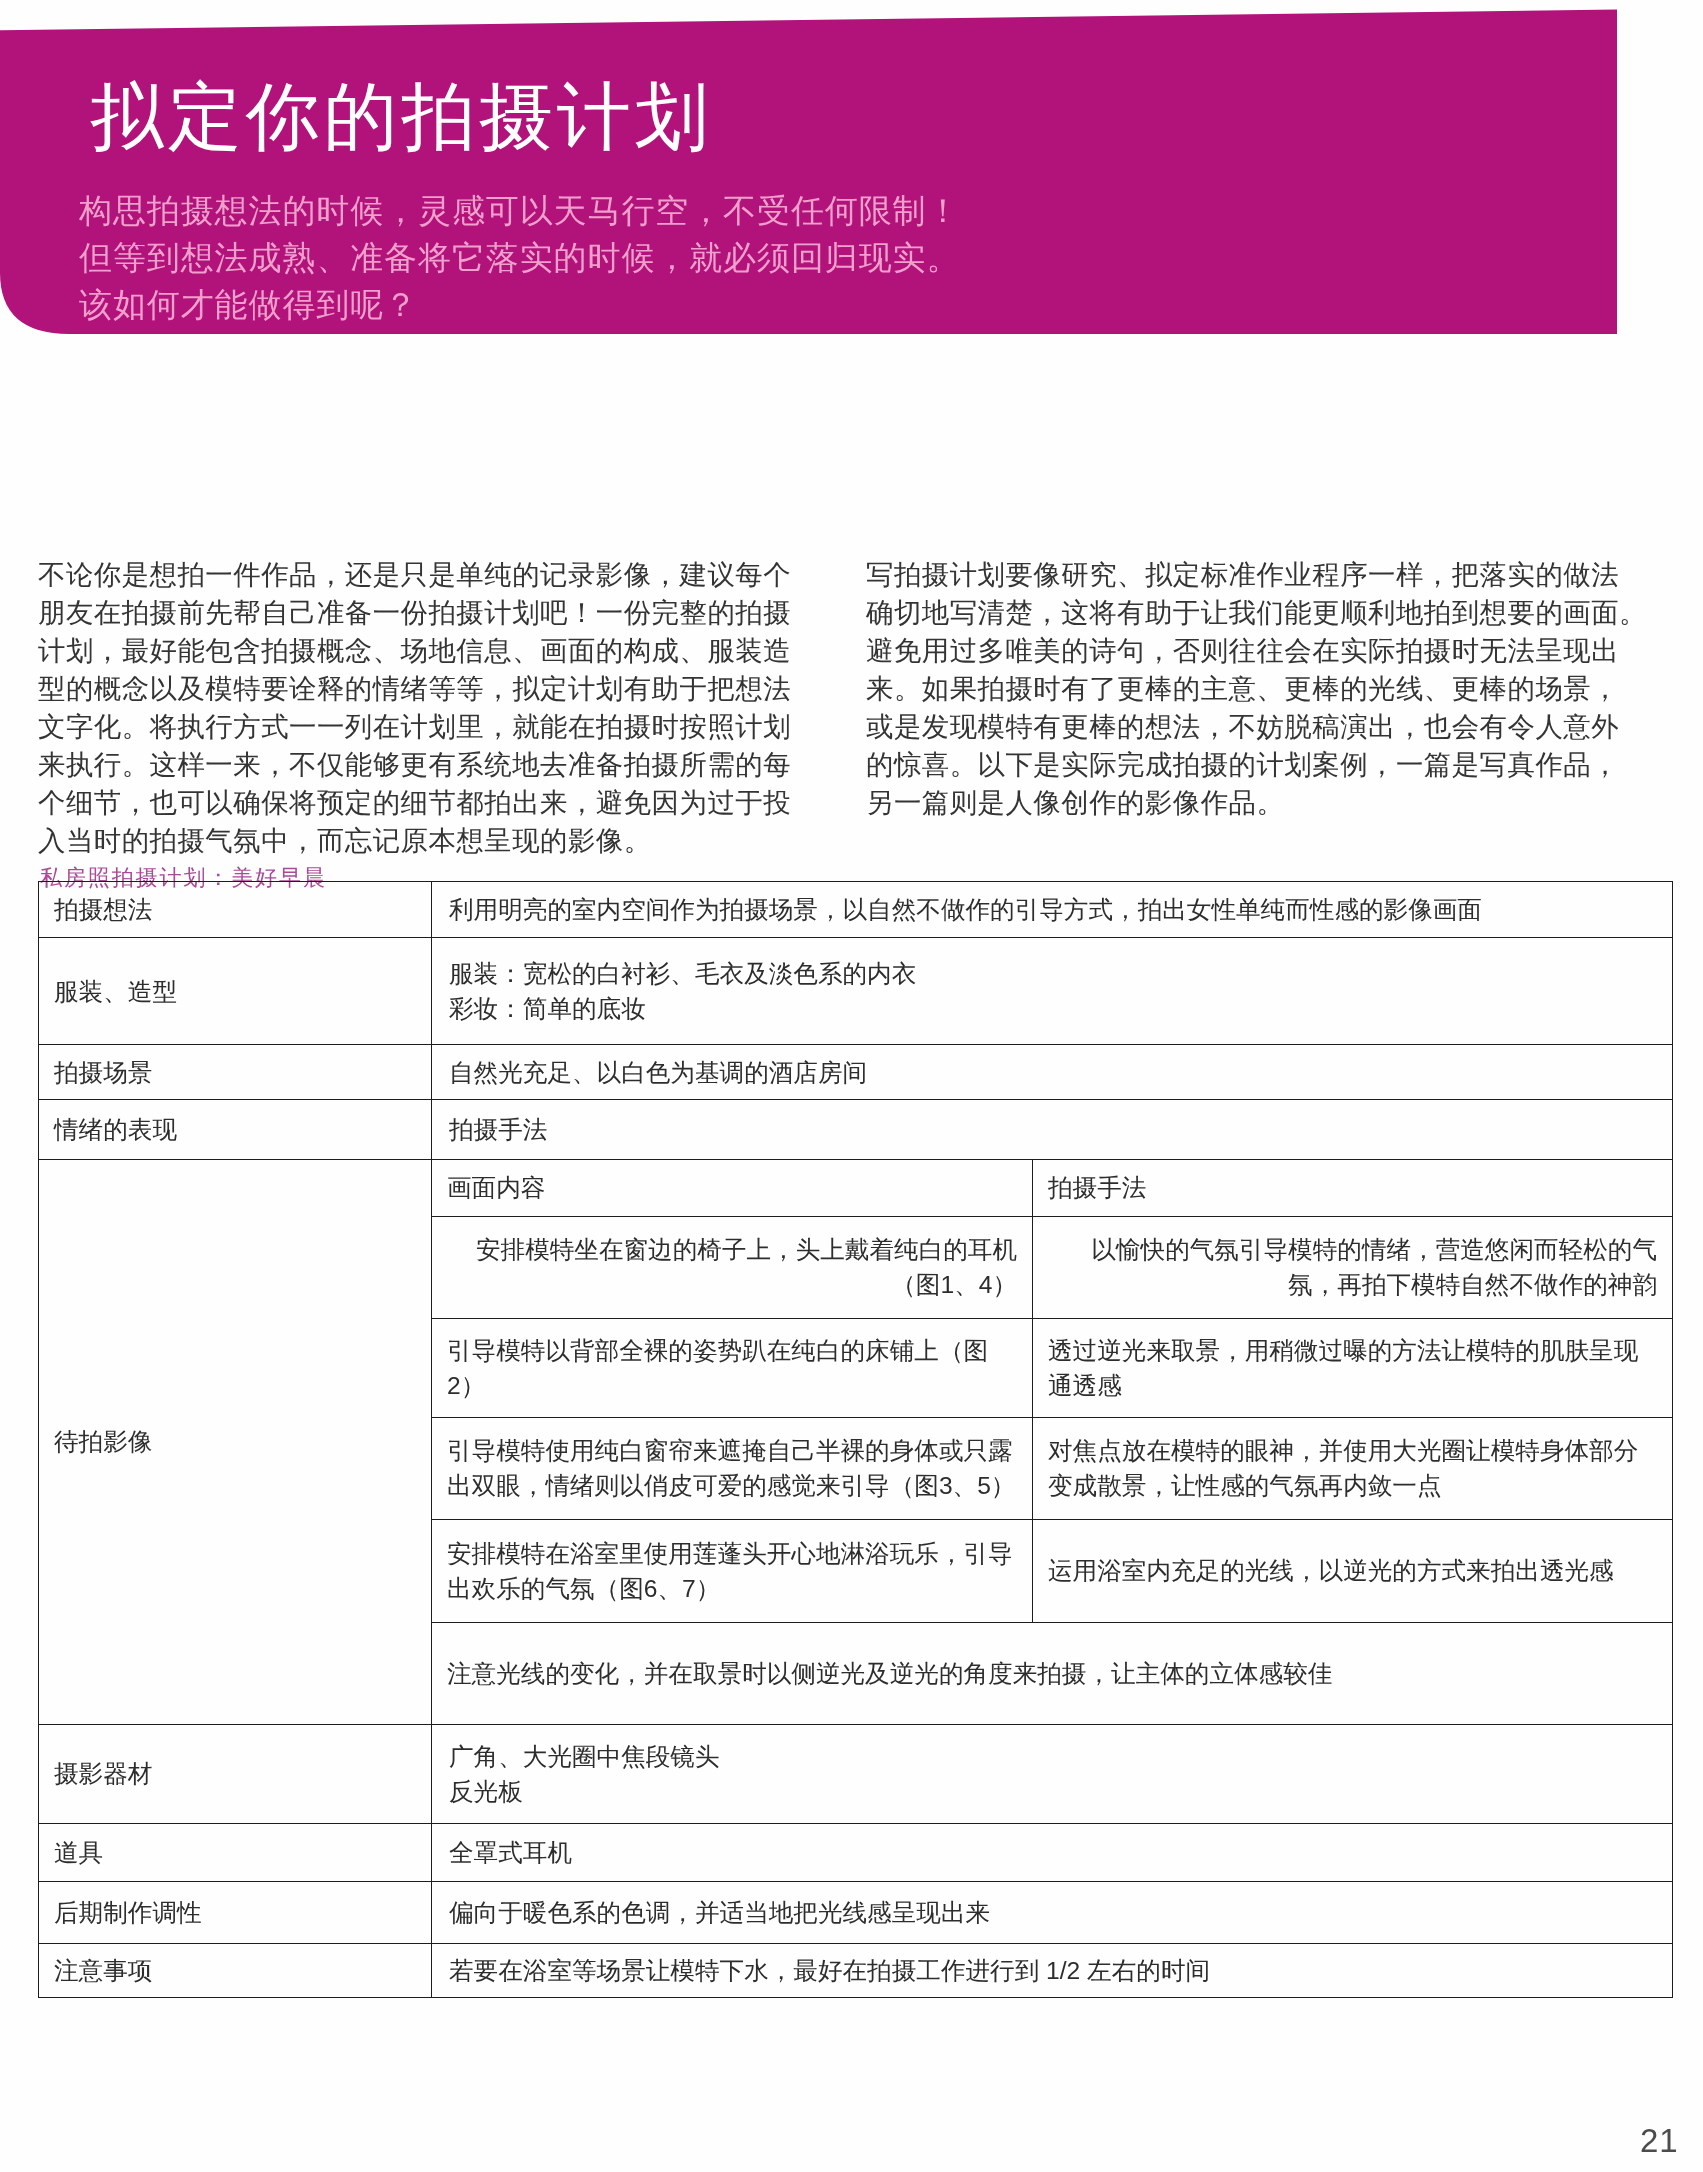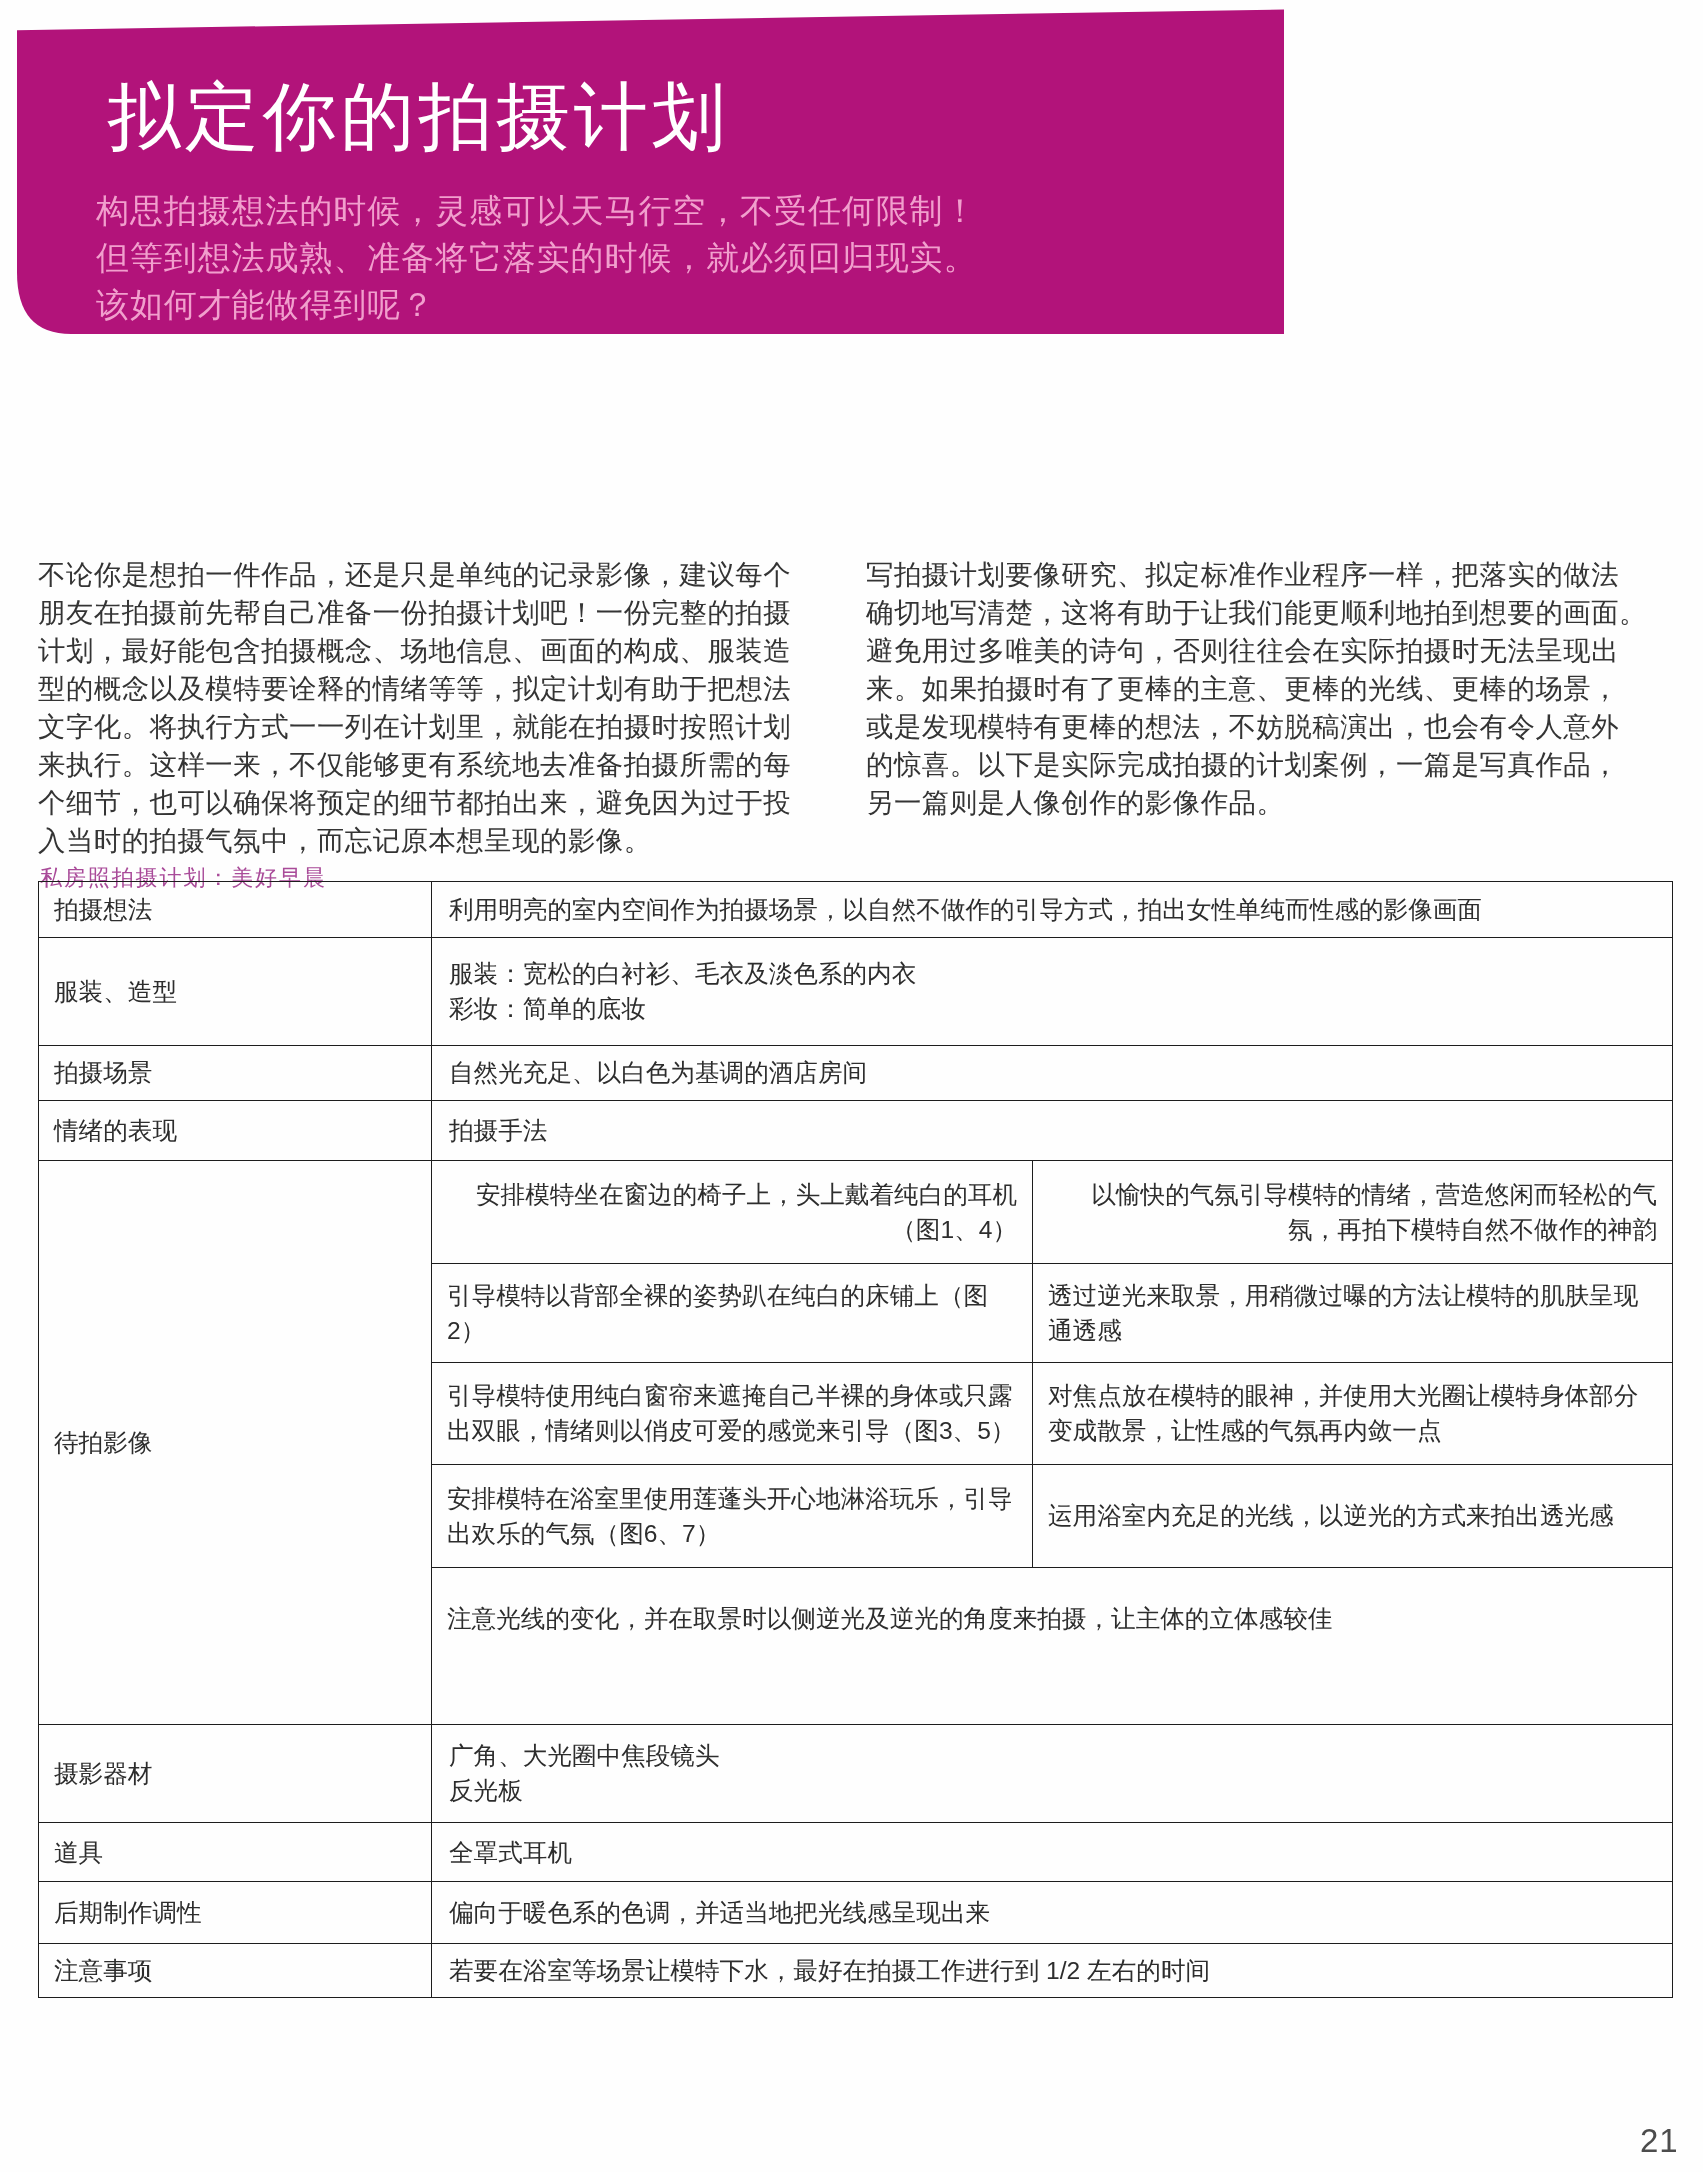--- a/index.html
+++ b/index.html
@@ -6,21 +6,21 @@
   html,body { background:#e9e9e9; }
   body { font-family:"Liberation Sans","DejaVu Sans",sans-serif; }
   .page {
     position:relative; width:1703px; height:2173px;
     background:#fefefe; overflow:hidden; margin:0 auto;
     color:#333;
   }
   .lines { white-space:pre-line; }
 
   
-  .banner { position:absolute; left:0; top:180; width:1267px; height:334px;margin-left:17px; }
+  .banner { position:absolute; left:0; top:180; width:1617px; height:334px; }
   .banner svg { position:absolute; left:0; top:0; width:100%; height:100%; display:block; }
   .banner-title {
     position:absolute; left:90px; top:68px;
     font-size:74px; font-weight:500; letter-spacing:3.8px;
     color:#ffffff;
   }
   .banner-subtitle {
     position:absolute; left:79px; top:187px;
     font-size:33px; line-height:47px; letter-spacing:0.9px;
     color:#f19fcd;
@@ -147,20 +147,24 @@
     </div>
 
     <div class="t-row h-r4">
       <div class="t-label">情绪的表现</div>
       <div class="t-content">拍摄手法</div>
     </div>
 
     <div class="t-row h-r5">
       <div class="t-label">待拍影像</div>
       <div class="shots">
+        <div class="s-row h-s0">
+          <div class="s-left">画面内容</div>
+          <div class="s-right">拍摄手法</div>
+        </div>
         <div class="s-row h-s1">
           <div class="s-left">安排模特坐在窗边的椅子上，头上戴着纯白的耳机（图1、4）</div>
           <div class="s-right">以愉快的气氛引导模特的情绪，营造悠闲而轻松的气氛，再拍下模特自然不做作的神韵</div>
         </div>
         <div class="s-row h-s2">
           <div class="s-left">引导模特以背部全裸的姿势趴在纯白的床铺上（图2）</div>
           <div class="s-right">透过逆光来取景，用稍微过曝的方法让模特的肌肤呈现通透感</div>
         </div>
         <div class="s-row h-s3">
           <div class="s-left">引导模特使用纯白窗帘来遮掩自己半裸的身体或只露出双眼，情绪则以俏皮可爱的感觉来引导（图3、5）</div>

